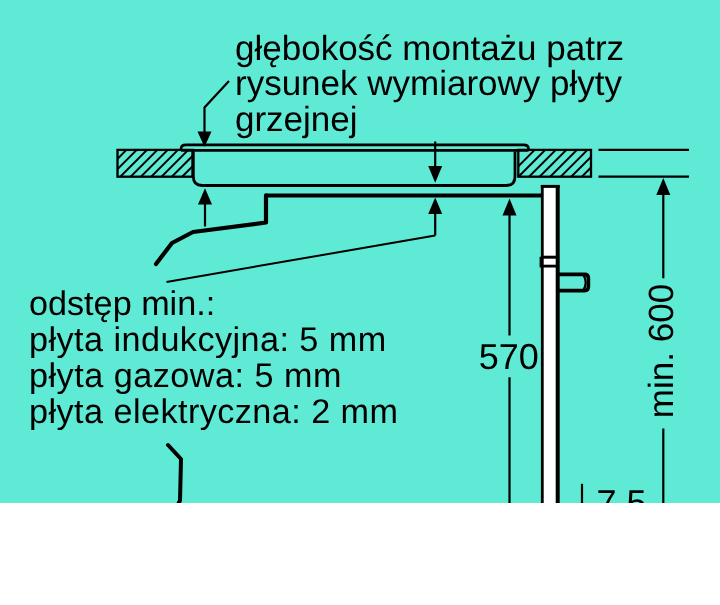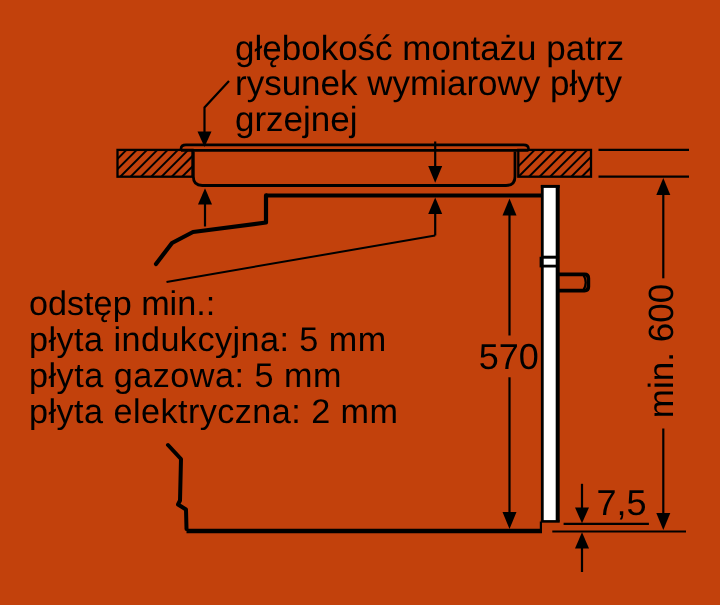--- a/index.html
+++ b/index.html
@@ -1,16 +1,16 @@
 <!DOCTYPE html>
 <html><head>
 <meta charset="utf-8">
 <style>
   html,body{margin:0;padding:0;background:#fff;}
-  #canvas{position:relative;width:720px;height:605px;background:#c2410c;overflow:hidden;}
+  #canvas{position:relative;width:720px;height:503px;background:#5eead4;overflow:hidden;}
   svg{position:absolute;left:0;top:0;}
   text{font-family:"Liberation Sans",sans-serif;fill:#000;text-rendering:geometricPrecision;}
   #canvas{will-change:transform;transform:translateZ(0);}
 </style>
 </head>
 <body>
 <div id="canvas">
 <svg width="720" height="605" viewBox="0 0 720 605">
   <defs>
     <clipPath id="hatchL">

